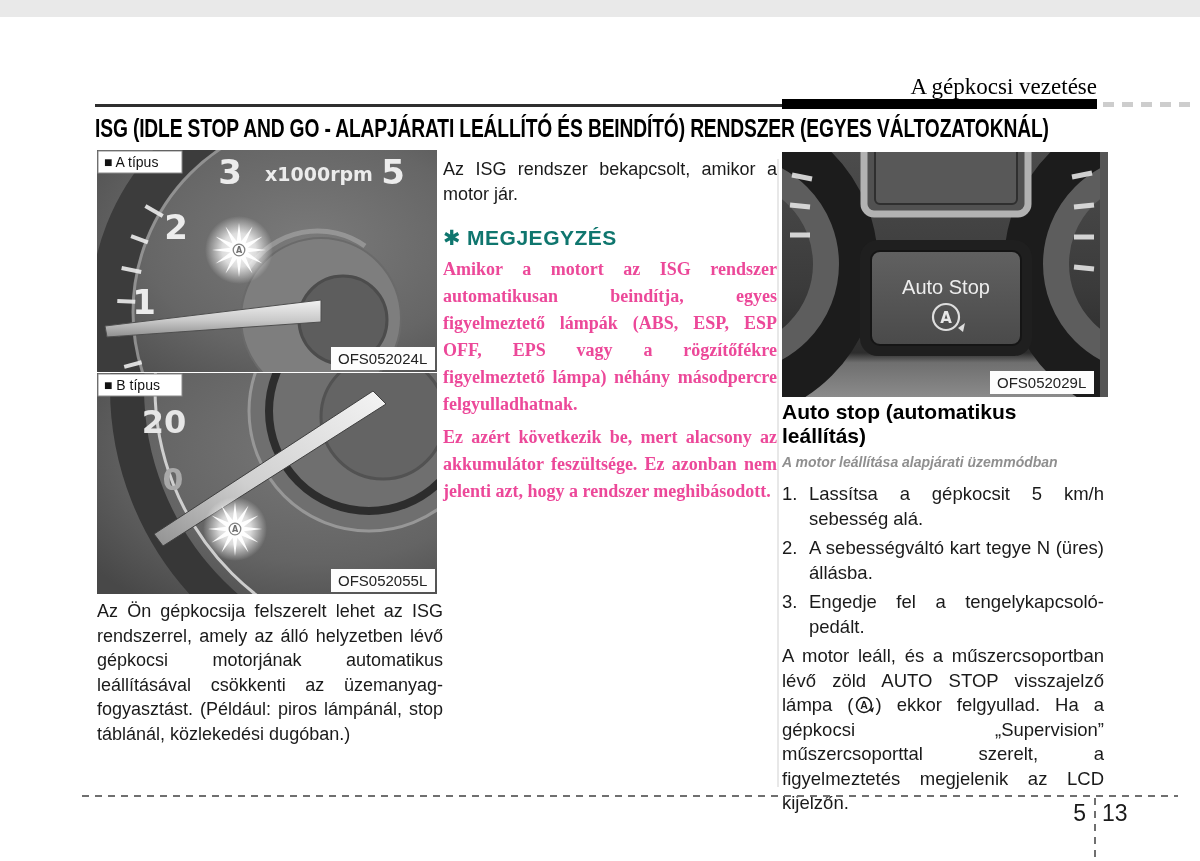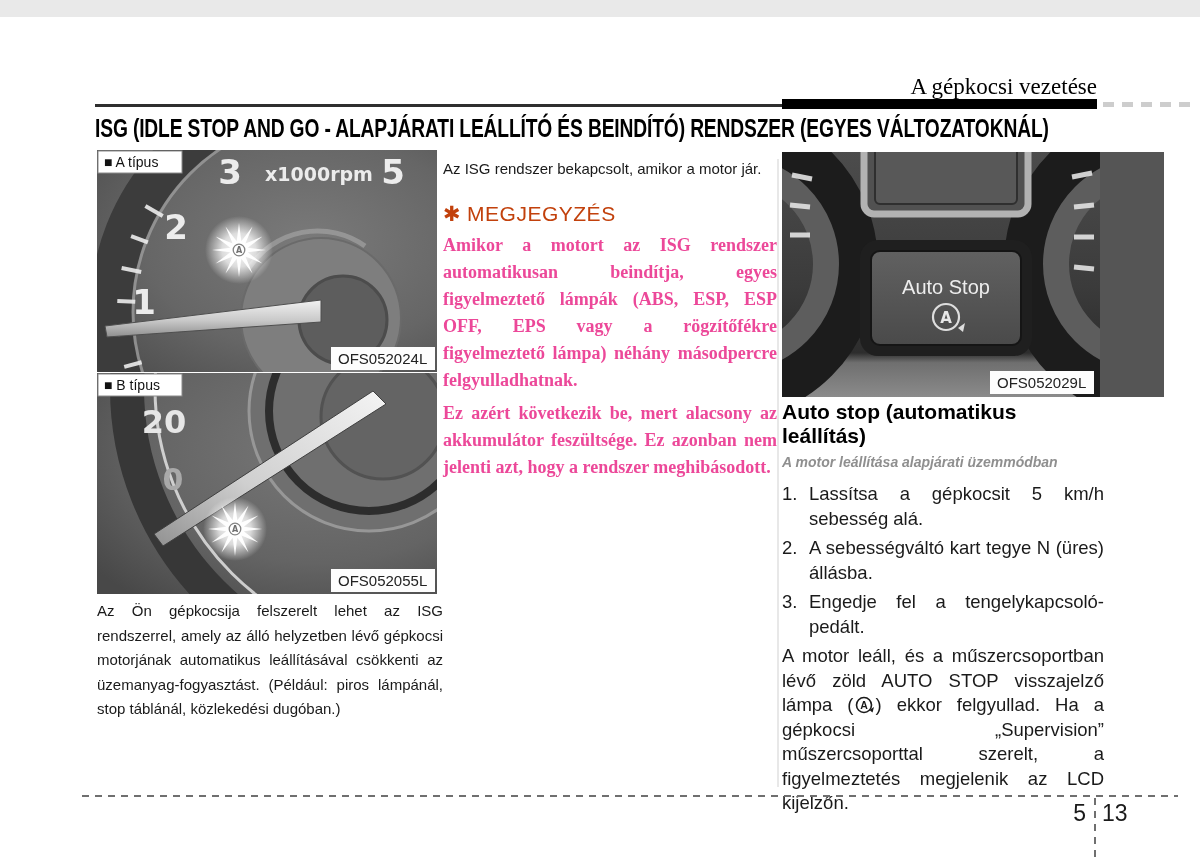--- a/index.html
+++ b/index.html
@@ -22,39 +22,39 @@
   }
   .page-title{
     top:97px;left:95px;white-space:nowrap;font-weight:bold;font-size:25px;
     letter-spacing:-0.2px;transform:scaleX(0.77);transform-origin:left top;color:#000;
   }
   
   .col-left-text{top:582px;left:97px;width:346px;}
   .col-mid{top:140px;left:443px;width:334px;}
   .col-right-text{top:383px;left:782px;width:322px;}
   .col-divider{top:142px;left:777px;width:2px;height:628px;background:#e8e8e8;}
-  .body-text{font-size:15px;line-height:24.5px;text-align:justify;margin:0;}
+  .body-text{font-size:18px;line-height:24.5px;text-align:justify;margin:0;}
   .body-text + .body-text{margin-top:0;}
-  .note-title{margin-top:20px;font-size:21px;font-weight:normal;color:#c2410c;letter-spacing:0.5px;}
+  .note-title{margin-top:20px;font-size:21px;font-weight:bold;color:#0f766e;letter-spacing:0.5px;}
   .note-title .marker{margin-right:6px;}
   .note-text{
     font-family:"Liberation Serif","DejaVu Serif",serif;font-weight:bold;color:#ec4899;
     font-size:18px;line-height:27px;text-align:justify;margin:6px 0 0 0;
   }
   .rc-heading{font-size:21px;font-weight:bold;margin:0;color:#000;}
   .rc-subheading{font-size:14px;line-height:23px;font-weight:bold;font-style:italic;color:#8f8f8f;margin:3px 0 8px 0;}
   .step{position:relative;padding-left:27px;font-size:18.5px;line-height:24.5px;text-align:justify;margin-bottom:5px;}
   .step .num{position:absolute;left:0;}
   .closing{font-size:18.5px;line-height:24.5px;text-align:justify;margin:2px 0 0 0;}
   .inline-isg{vertical-align:-4px;}
   
   .fig{overflow:hidden;background:#555;}
   .fig-a{top:133px;left:97px;width:340px;height:222px;}
   .fig-b{top:356px;left:97px;width:340px;height:221px;}
-  .fig-c{top:135px;left:782px;width:382px;height:245px;}
+  .fig-c{top:135px;left:782px;width:326px;height:245px;}
   .fig svg{display:block;}
   
   .footer-dash-h{
     top:778px;left:82px;width:1096px;height:2px;
     background:repeating-linear-gradient(90deg,#6f6f6f 0 7px,transparent 7px 13px);
   }
   .footer-dash-v{
     top:781px;left:1094px;width:2px;height:80px;
     background:repeating-linear-gradient(180deg,#6f6f6f 0 7px,transparent 7px 13px);
   }

